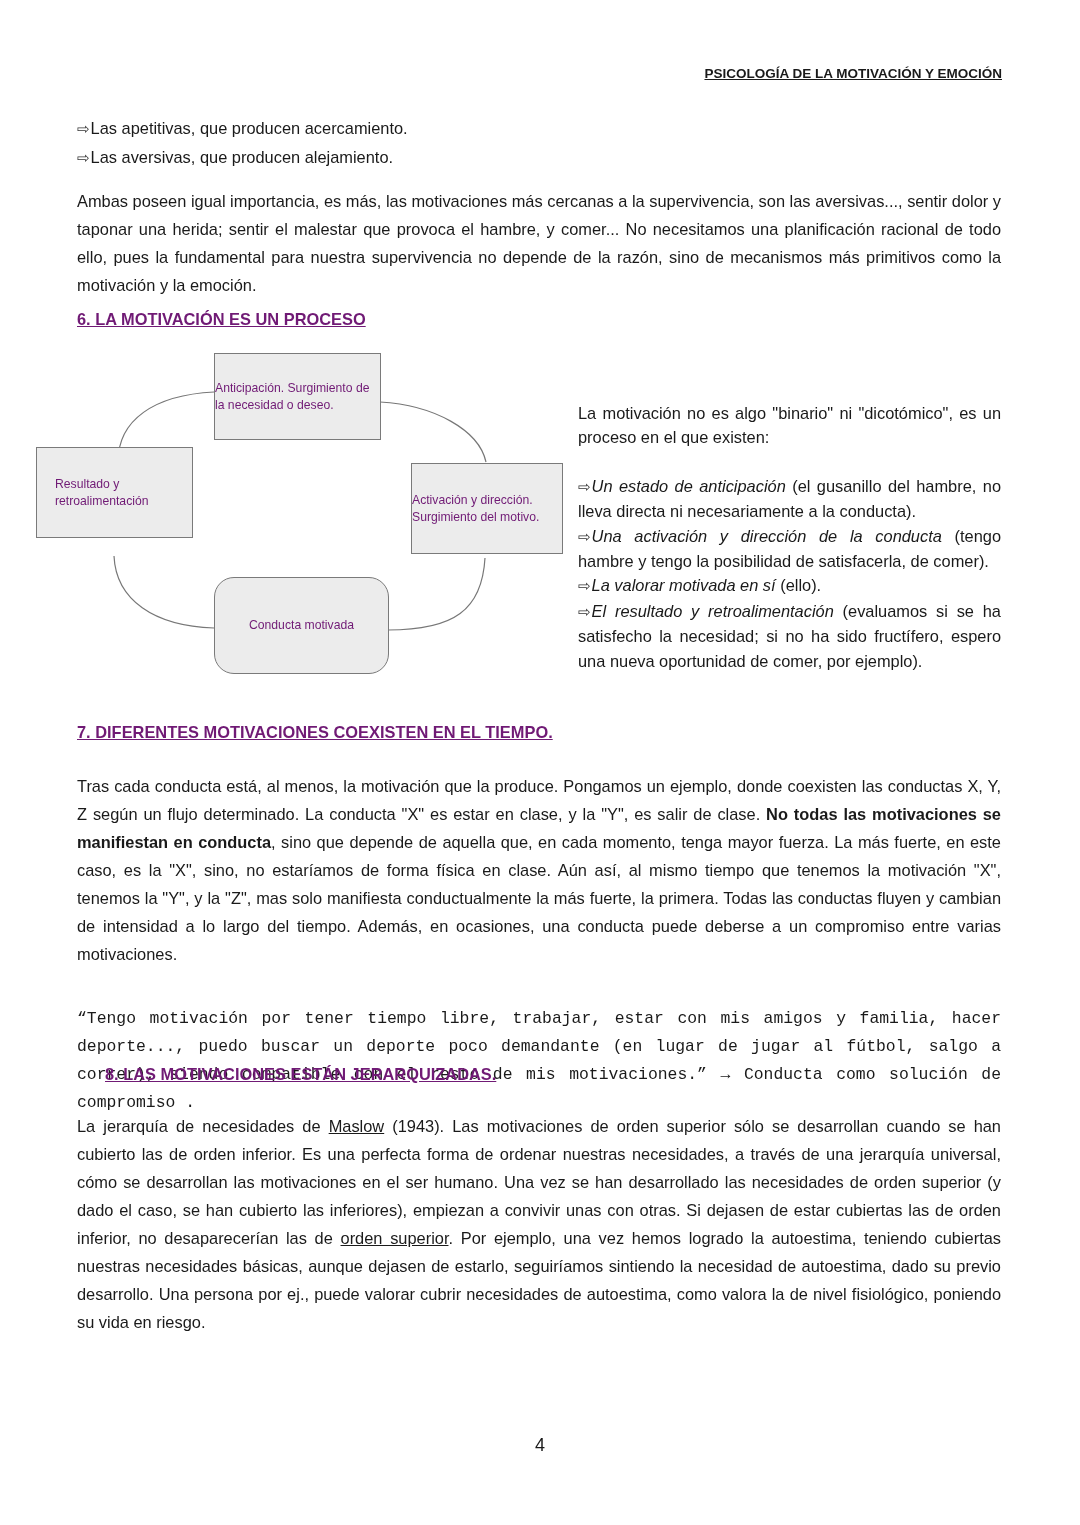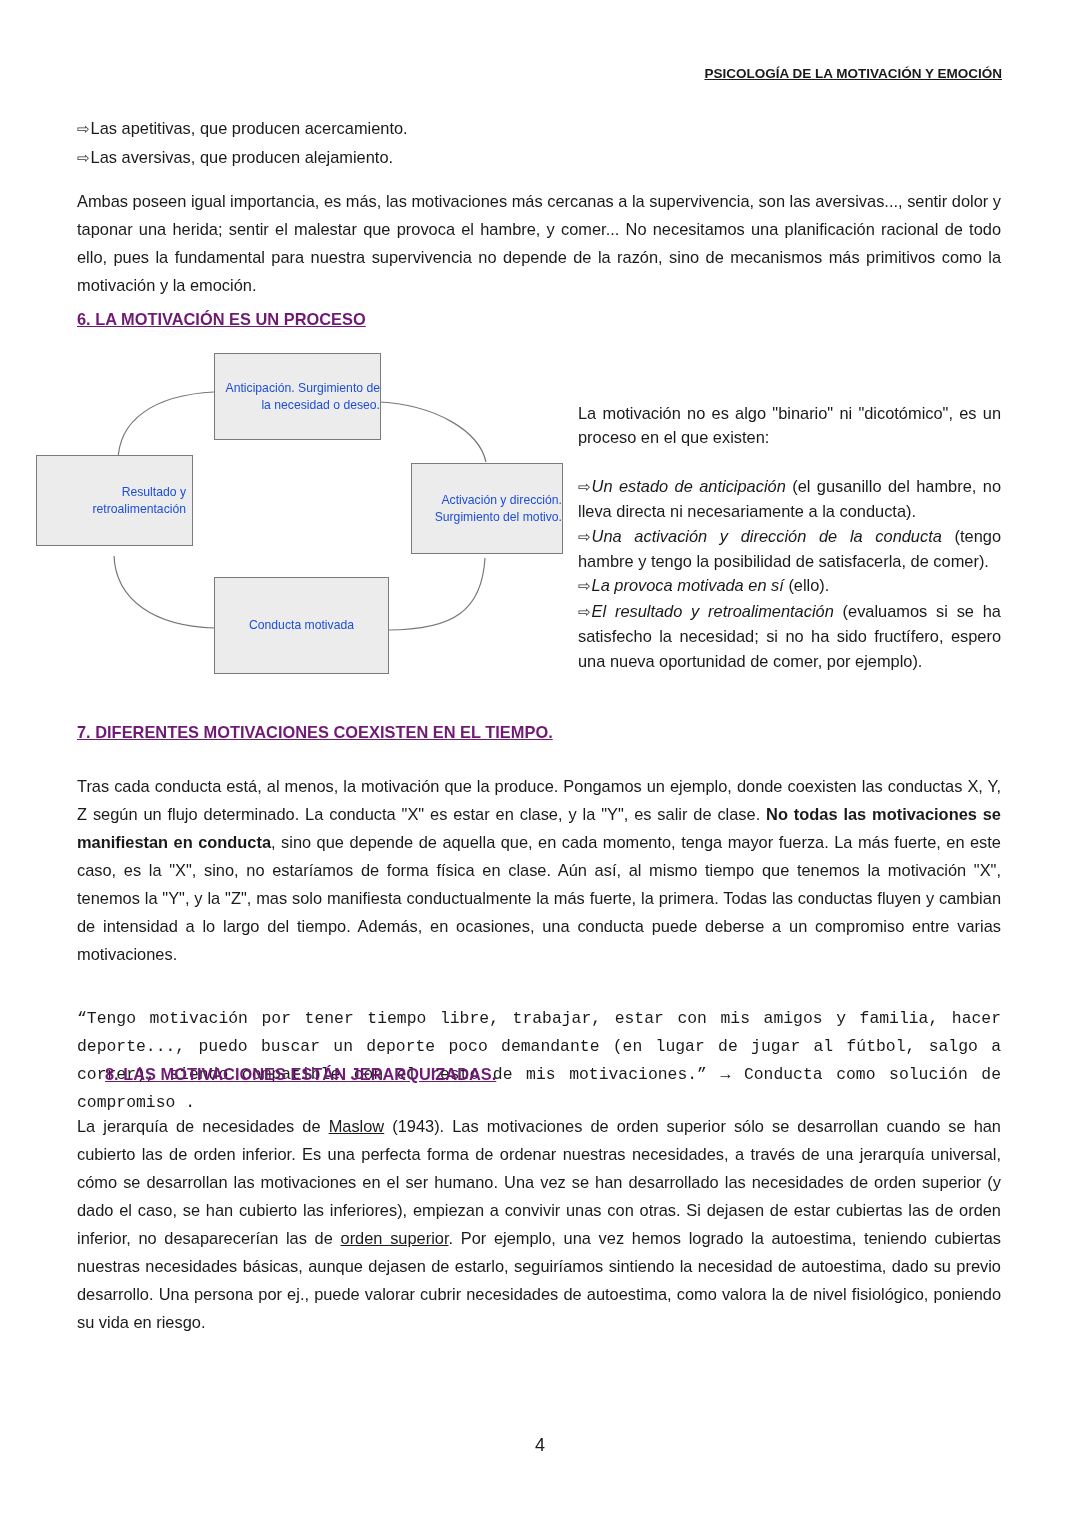--- a/index.html
+++ b/index.html
@@ -23,22 +23,22 @@
     font-size: 16.4px; font-weight: bold; color: #701a75;
     text-decoration: underline;
   }
   .side {
     position: absolute; left: 578px; width: 423px;
     font-size: 16.4px; line-height: 24.4px; text-align: justify; color: #1a1a1a; margin-top: 44px;
   }
   .diagram { position: absolute; left: 34px; top: 350px; width: 532px; height: 330px; }
   .box {
     position: absolute; background: #ececec; border: 1.5px solid #7a7a7a;
-    display: flex; align-items: center; justify-content: center; text-align: right;
-    font-size: 12.2px; line-height: 17px; color: #1d4ed8; box-sizing: border-box;
+    display: flex; align-items: center; justify-content: center; text-align: left;
+    font-size: 12.2px; line-height: 17px; color: #701a75; box-sizing: border-box;
   }
   .page-num {
     position: absolute; top: 1435px; left: 0; width: 1080px; text-align: center;
     font-size: 18px; color: #1a1a1a;
   }
   u.ul { text-decoration: underline; }
 </style>
 </head>
 <body>
 
@@ -56,30 +56,30 @@
 <div class="diagram">
   <svg width="532" height="330" style="position:absolute;left:0;top:0;">
     <path d="M84 112 C 84 70, 120 45, 180 42" fill="none" stroke="#777" stroke-width="1.2"></path>
     <polygon points="180,39 186,42 180,45" fill="#555"></polygon>
     <path d="M346 52 C 400 55, 445 80, 452 112" fill="none" stroke="#777" stroke-width="1.2"></path>
     <path d="M451 208 C 448 260, 420 280, 354 280" fill="none" stroke="#777" stroke-width="1.2"></path>
     <path d="M180 278 C 120 276, 82 250, 80 206" fill="none" stroke="#777" stroke-width="1.2"></path>
   </svg>
   <div class="box" style="left:180px;top:3px;width:167px;height:87px;">Anticipación. Surgimiento de la necesidad o deseo.</div>
   <div class="box" style="left:377px;top:113px;width:152px;height:91px;padding:0 0;">Activación y dirección. Surgimiento del motivo.</div>
-  <div class="box" style="left:180px;top:227px;width:175px;height:97px;">Conducta motivada</div>
-  <div class="box" style="left:2px;top:105px;width:157px;height:91px;padding:0 6px;">Resultado y retroalimentación</div>
+  <div class="box" style="left:180px;top:227px;width:175px;height:97px;border-radius:20px;">Conducta motivada</div>
+  <div class="box" style="left:2px;top:97px;width:157px;height:91px;padding:0 18px;">Resultado y retroalimentación</div>
 </div>
 
 <div class="side" style="top:357px;">
   <div>La motivación no es algo "binario" ni "dicotómico", es un proceso en el que existen:</div>
   <div style="height:24px;"></div>
   <div><span class="arrow">⇨</span><i>Un estado de anticipación</i><span> (el gusanillo del hambre, no lleva directa ni necesariamente a la conducta).</span></div>
   <div><span class="arrow">⇨</span><i>Una activación y dirección de la conducta</i><span> (tengo hambre y tengo la posibilidad de satisfacerla, de comer).</span></div>
-  <div><span class="arrow">⇨</span><i>La provoca motivada en sí</i><span> (ello).</span></div>
+  <div><span class="arrow">⇨</span><i>La valorar motivada en sí</i><span> (ello).</span></div>
   <div><span class="arrow">⇨</span><i>El resultado y retroalimentación</i><span> (evaluamos si se ha satisfecho la necesidad; si no ha sido fructífero, espero una nueva oportunidad de comer, por ejemplo).</span></div>
 </div>
 
 <div class="heading" style="top:723px;">7. DIFERENTES MOTIVACIONES COEXISTEN EN EL TIEMPO.</div>
 
 <div class="txt" style="top:772px;"><span>Tras cada conducta está, al menos, la motivación que la produce. Pongamos un ejemplo, donde coexisten las conductas X, Y, Z según un flujo determinado. La conducta "X" es estar en clase, y la "Y", es salir de clase. </span><b>No todas las motivaciones se manifiestan en conducta</b><span>, sino que depende de aquella que, en cada momento, tenga mayor fuerza. La más fuerte, en este caso, es la "X", sino, no estaríamos de forma física en clase. Aún así, al mismo tiempo que tenemos la motivación "X", tenemos la "Y", y la "Z", mas solo manifiesta conductualmente la más fuerte, la primera. Todas las conductas fluyen y cambian de intensidad a lo largo del tiempo. Además, en ocasiones, una conducta puede deberse a un compromiso entre varias motivaciones.</span></div>
 
 <div class="txt" style="top:1005px;font-family:Liberation Mono, monospace;">“Tengo motivación por tener tiempo libre, trabajar, estar con mis amigos y familia, hacer deporte..., puedo buscar un deporte poco demandante (en lugar de jugar al fútbol, salgo a correr), siendo compatible con el resto de mis motivaciones.” → Conducta como solución de compromiso .</div>
 
 <div class="heading" style="top:1065px;margin-left:28px;">8. LAS MOTIVACIONES ESTÁN JERARQUIZADAS.</div>

